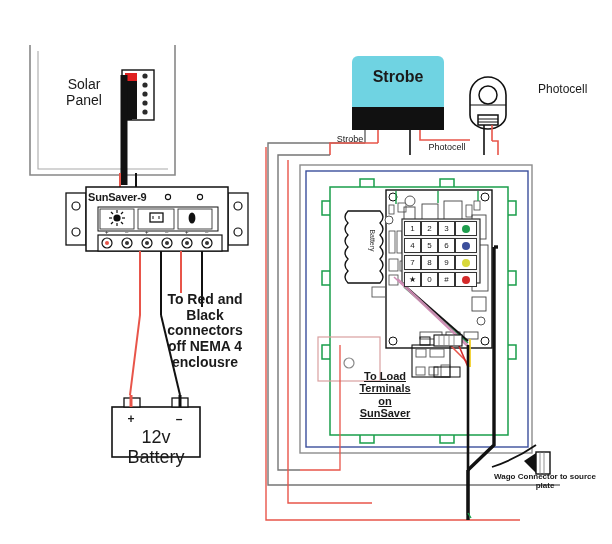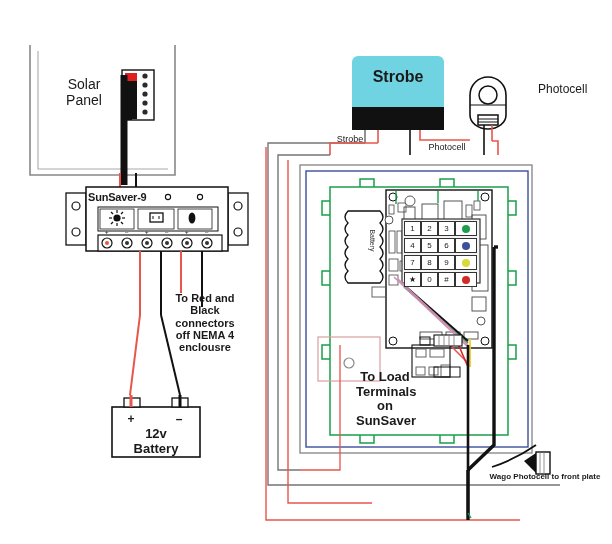--- a/index.html
+++ b/index.html
@@ -258,41 +258,41 @@
 
 </svg>
 
 <div class="lbl" style="left:44px;top:62px;width:80px;font-size:14px;">Solar
 Panel</div>
 
 <div class="lbl bold" style="left:88px;top:176px;width:120px;font-size:11px;text-align:left;letter-spacing:-0.2px;">SunSaver-9</div>
 
 <div class="lbl bold" style="left:125px;top:398px;width:12px;font-size:12px;">+</div>
 <div class="lbl bold" style="left:173px;top:398px;width:12px;font-size:12px;">–</div>
-<div class="lbl" style="left:118px;top:412px;width:76px;font-size:13px;font-weight:bold;">12v
+<div class="lbl" style="left:118px;top:412px;width:76px;font-size:18px;">12v
 Battery</div>
 
-<div class="lbl bold" style="left:163px;top:277px;width:84px;font-size:11px;">To Red and
+<div class="lbl bold" style="left:163px;top:277px;width:84px;font-size:14px;">To Red and
 Black connectors
 off NEMA 4
 enclousre</div>
 
-<div class="lbl bold" style="left:356px;top:355px;width:58px;font-size:13px;">To Load
+<div class="lbl bold" style="left:356px;top:355px;width:58px;font-size:11px;text-decoration:underline;">To Load
 Terminals
 on
 SunSaver</div>
 
 <div class="lbl bold" style="left:372px;top:53px;width:52px;font-size:16px;">Strobe</div>
 
 <div class="lbl" style="left:509px;top:68px;width:62px;font-size:12px;text-align:left;margin-left:29px;">Photocell</div>
 
 <div class="lbl" style="left:330px;top:119px;width:40px;font-size:9px;">Strobe</div>
 <div class="lbl" style="left:420px;top:127px;width:54px;font-size:9px;">Photocell</div>
 
-<div class="lbl bold" style="left:484px;top:458px;width:122px;font-size:8px;">Wago Photocell to front plate</div>
+<div class="lbl bold" style="left:484px;top:458px;width:122px;font-size:8px;">Wago Connector to source plate</div>
 
 
 <div style="position:absolute;left:352px;top:222px;width:40px;text-align:center;font-size:7px;
             transform:rotate(90deg);transform-origin:center;color:#333;">Battery</div>
 
 <div id="keypad" style="position:absolute;left:404px;top:206px;width:74px;">
       <div style="display: grid; grid-template-columns: repeat(3, 15px) 20px; gap: 2px;">
         <div style="width: 15px; height: 13px; border: 1px solid rgb(51, 51, 51); background: rgb(255, 255, 255); font-size: 8px; display: flex; align-items: center; justify-content: center; font-family: &quot;Liberation Sans&quot;, sans-serif;">1</div>
         <div style="width: 15px; height: 13px; border: 1px solid rgb(51, 51, 51); background: rgb(255, 255, 255); font-size: 8px; display: flex; align-items: center; justify-content: center; font-family: &quot;Liberation Sans&quot;, sans-serif;">2</div>
         <div style="width: 15px; height: 13px; border: 1px solid rgb(51, 51, 51); background: rgb(255, 255, 255); font-size: 8px; display: flex; align-items: center; justify-content: center; font-family: &quot;Liberation Sans&quot;, sans-serif;">3</div>

